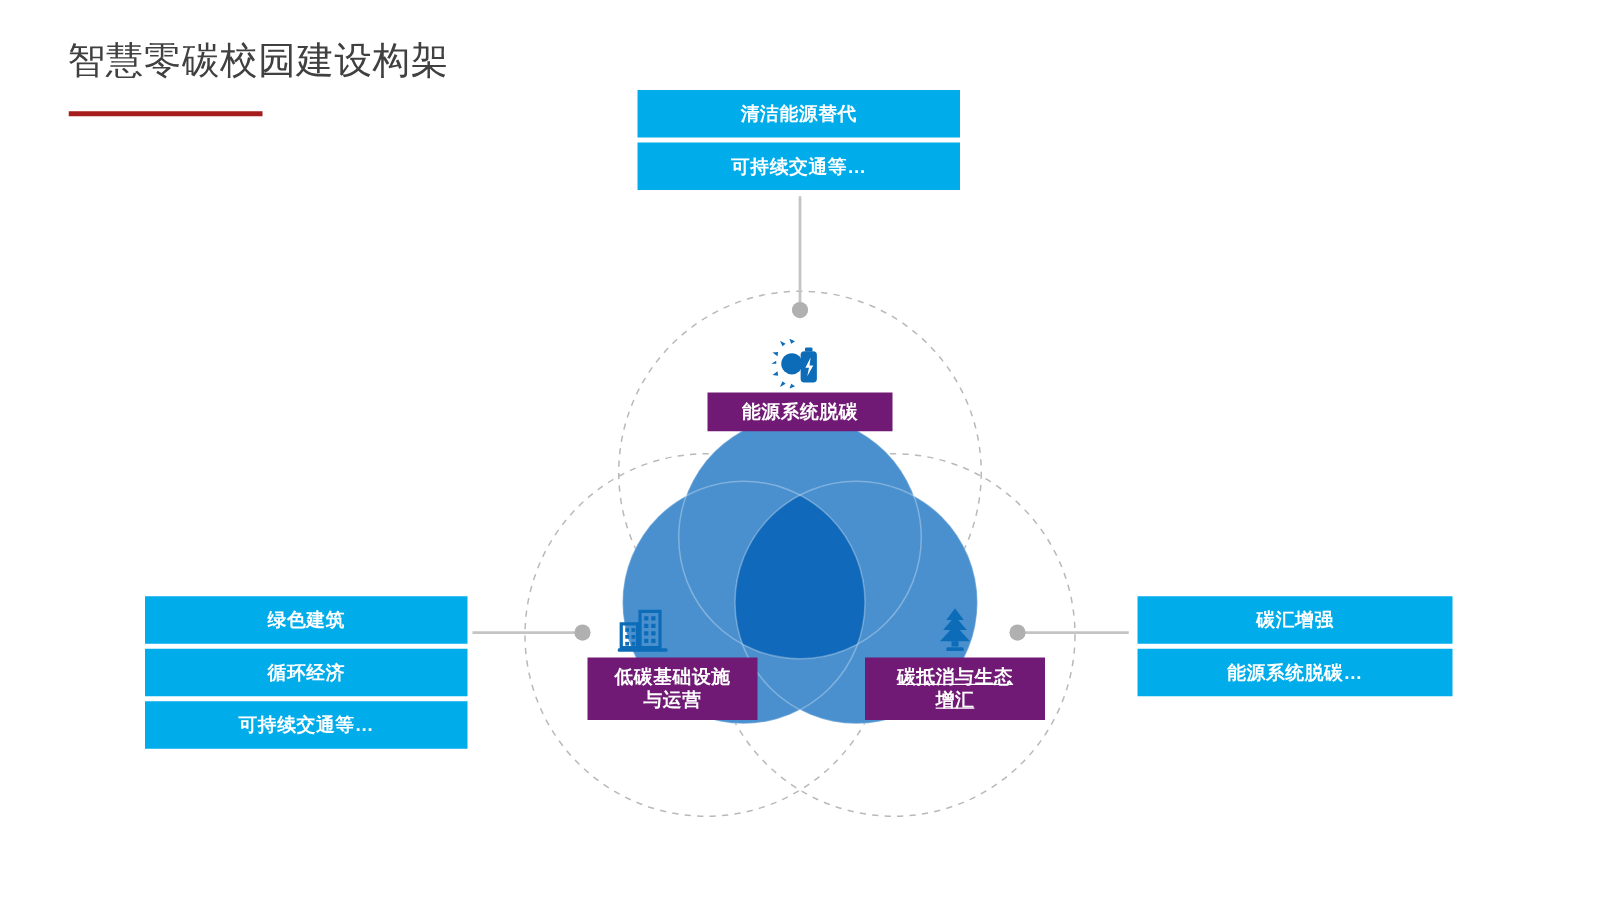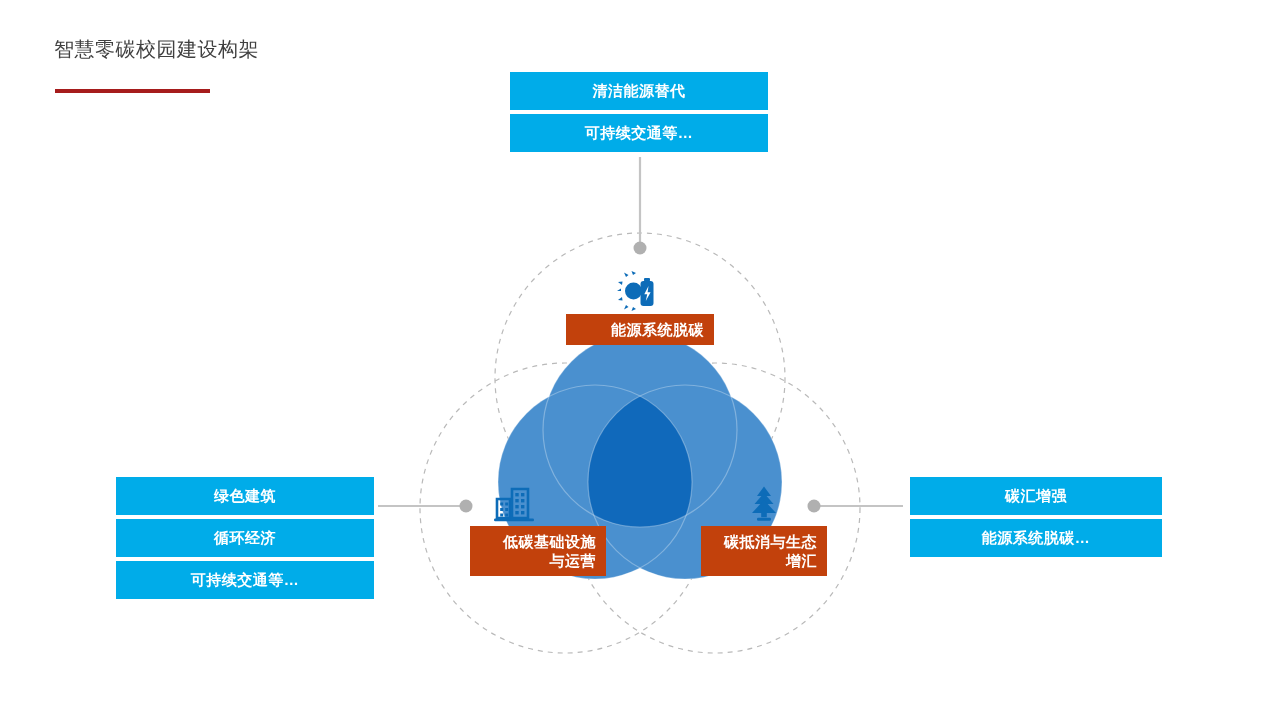--- a/index.html
+++ b/index.html
@@ -14,21 +14,21 @@
     overflow: hidden;
     font-family: "Liberation Sans", "DejaVu Sans", sans-serif;
     position: relative;
   }
 
   
   #slide-title {
     position: absolute;
     left: 54px;
     top: 28px;
-    font-size: 20px;
+    font-size: 30px;
     line-height: 42px;
     color: #404040;
     font-weight: 400;
     letter-spacing: 0.5px;
     white-space: nowrap;
   }
   #title-rule {
     position: absolute;
     left: 55px;
     top: 89px;
@@ -96,40 +96,40 @@
     display: flex;
     flex-direction: column;
     align-items: center;
   }
   .node-icon {
     display: block;
     line-height: 0;
     margin-bottom: 3px;
   }
   .node-label {
-    background: #c2410c;
+    background: #701a75;
     color: #ffffff;
     font-size: 15px;
     font-weight: bold;
     letter-spacing: 0.5px;
-    text-align: right;
+    text-align: center;
     padding: 6px 10px;
     line-height: 19px;
     box-sizing: border-box;
     white-space: pre-line;
   }
 
   #node-energy     { left: 566px; top: 271px; width: 148px; }
   #node-energy .node-label { width: 148px; }
 
   #node-infra      { left: 447px; top: 485px; width: 136px; }
   #node-infra .node-label { width: 136px; margin-left: 46px; }
 
   #node-offset     { left: 699px; top: 485px; width: 130px; }
-  #node-offset .node-label { width: 126px; }
+  #node-offset .node-label { width: 144px; text-decoration: underline; }
 </style>
 </head>
 <body>
 
 <div id="slide-title">智慧零碳校园建设构架</div>
 <div id="title-rule"></div>
 
 <div id="venn-stage">
   <svg id="venn-svg" width="1280" height="720" viewBox="0 0 1280 720">
 

